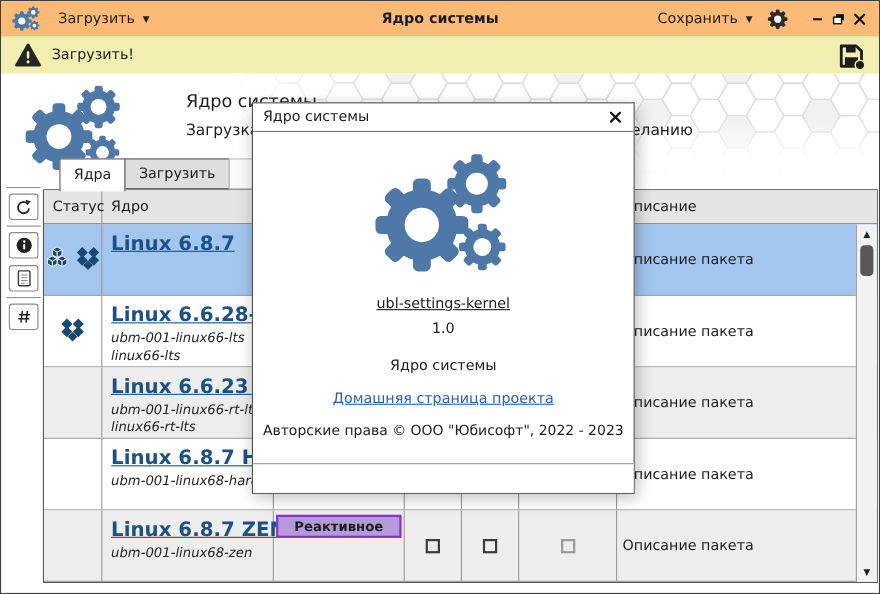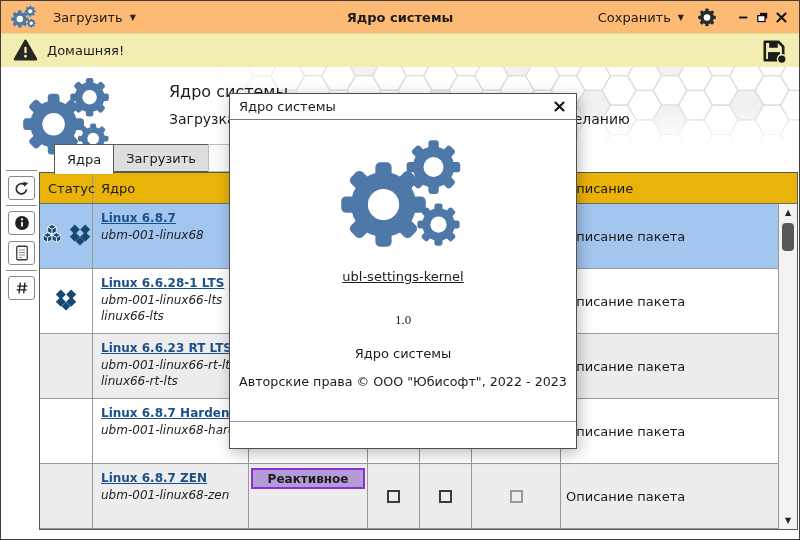--- a/index.html
+++ b/index.html
@@ -37,31 +37,31 @@
   .tab.active{background:#fff;height:30px;border-bottom:none;z-index:4;}
   .tab.ghost{background:#fafafa;border-color:#bbb;width:44px;cursor:default;}
 
   
   .sidebar{position:absolute;left:4px;top:167px;width:33px;display:flex;flex-direction:column;align-items:center;}
   .sb-sep{width:31px;height:1px;background:#909090;margin:2px 0;}
   .sb-btn{width:27px;height:24px;border:1px solid #8a8a8a;border-radius:3px;background:#fdfdfd;display:flex;align-items:center;justify-content:center;margin:3px 0;cursor:pointer;}
 
   
   .table{position:absolute;left:38px;top:171px;width:759px;height:358px;border:1px solid #585858;background:#fff;z-index:1;}
-  .thead{display:grid;grid-template-columns:53px 156px 119px 52px 52px 89px 1fr;height:31px;background:#eab308;border-bottom:1px solid #6e6e6e;font-size:13px;}
+  .thead{display:grid;grid-template-columns:53px 156px 119px 52px 52px 89px 1fr;height:31px;background:#e5e5e5;border-bottom:1px solid #6e6e6e;font-size:13px;}
   .thead>div{display:flex;align-items:center;padding-left:8px;border-right:1px solid #9a9a9a;}
   .thead>div:last-child{border-right:none;padding-left:5px;}
   .trow{display:grid;grid-template-columns:53px 156px 119px 52px 52px 89px 1fr;height:65px;border-bottom:1px solid #9a9a9a;background:#fff;}
   .trow.sel{background:#a3c6ef;}
   .trow.alt{background:#ededed;}
   .tc{border-right:1px solid #9a9a9a;}
   .tc:last-child{border-right:none;}
   .tc-status{display:flex;align-items:center;justify-content:center;gap:2px;}
   .tc-kernel{padding:7px 4px 0 8px;font-size:12px;}
-  .k-link{font-size:12px;font-weight:bold;color:#1b5188;text-decoration:underline;cursor:pointer;display:inline-block;margin-bottom:2px;white-space:nowrap;}
+  .k-link{font-size:18px;font-weight:bold;color:#1b5188;text-decoration:underline;cursor:pointer;display:inline-block;margin-bottom:2px;white-space:nowrap;}
   .k-sub{font-style:italic;line-height:16px;color:#1f1f1f;white-space:nowrap;}
   .tc-mid{display:flex;align-items:center;justify-content:center;}
   .tc-badge{display:flex;justify-content:center;align-items:flex-start;padding-top:4px;}
   .badge{width:114px;height:21px;background:#b49bd8;border:2px solid #8b2fd6;display:flex;align-items:center;justify-content:center;font-size:12px;cursor:pointer;font-weight:bold;}
   .cb{width:13px;height:13px;border:2px solid #3c3c3c;background:transparent;cursor:pointer;}
   .cb.light{border-color:#9a9a9a;}
   .tc-desc{display:flex;align-items:center;padding-left:5px;font-size:13px;}
 
   
   .scrollbar{position:absolute;top:31px;right:0;bottom:0;width:19px;background:#f2f2f2;border-left:1px solid #999;}
@@ -70,21 +70,21 @@
   .sb-dn{bottom:1px;}
   .sb-thumb{position:absolute;left:3px;right:3px;top:19px;height:28px;background:#585858;border-radius:4px;cursor:pointer;}
 
   
   .dialog{position:absolute;left:228px;top:92px;width:348px;height:356px;background:#fff;border:1px solid #4f4f4f;z-index:10;box-shadow:2px 4px 14px rgba(0,0,0,0.28);}
   .dlg-title{height:26px;display:flex;align-items:center;padding:0 9px;border-bottom:1px solid #777;font-size:13px;}
   .dlg-close{margin-left:auto;cursor:pointer;}
   .dlg-body{display:flex;flex-direction:column;align-items:center;text-align:center;font-size:13px;}
   .dlg-gears{margin-top:12px;}
   .dlg-name{margin-top:12px;text-decoration:underline;}
-  .dlg-ver{margin-top:28px;font-family:Liberation Serif, serif;}
+  .dlg-ver{margin-top:8px;}
   .dlg-desc{margin-top:18px;}
   .dlg-link{margin-top:15px;color:#2a5db4;text-decoration:underline;cursor:pointer;}
   .dlg-copy{margin-top:13px;font-size:12.7px;white-space:nowrap;}
   .dlg-footer{position:absolute;left:0;right:0;bottom:0;height:27px;border-top:1px solid #999;background:#fff;}
 </style>
 </head>
 <body>
 
 <div class="window">
 
@@ -169,21 +169,21 @@
   </div>
 
   <div class="warnbar">
     <span class="ic">
         <svg viewBox="0 0 24 24" width="25" height="25" style="display: block;">
           <path d="M12 2.8 L22 20.4 H2 Z" fill="#262626" stroke="#262626" stroke-width="2.5" stroke-linejoin="round"></path>
           <rect x="10.9" y="8.3" width="2.2" height="6.4" rx="1" fill="#f2eeb2"></rect>
           <circle cx="12" cy="17.5" r="1.35" fill="#f2eeb2"></circle>
         </svg>
       </span>
-    <span class="txt">Домашняя!</span>
+    <span class="txt">Загрузить!</span>
     <span class="ic warn-save">
         <svg viewBox="0 0 24 24" width="26" height="26" style="display: block;">
           <path d="M3.5 3.5 h12.5 l4.5 4.5 v12.5 h-17 z" fill="none" stroke="#1d1d1d" stroke-width="2.4" stroke-linejoin="round"></path>
           <rect x="7.5" y="3.5" width="8" height="5.5" fill="#1d1d1d"></rect>
           <rect x="6.5" y="13" width="11" height="7.5" fill="#1d1d1d"></rect>
           <circle cx="19.2" cy="19.4" r="4" fill="#1d1d1d" stroke="#f2eeb2" stroke-width="1.3"></circle>
         </svg>
       </span>
   </div>
 
@@ -406,21 +406,20 @@
               <polygon points="7.2,1.4000000000000004 11.8,6 7.2,10.6 2.6000000000000005,6"></polygon>
               <polygon points="16.8,1.4000000000000004 21.4,6 16.8,10.6 12.200000000000001,6"></polygon>
               <polygon points="7.2,8 11.8,12.6 7.2,17.2 2.6000000000000005,12.6"></polygon>
               <polygon points="16.8,8 21.4,12.6 16.8,17.2 12.200000000000001,12.6"></polygon>
               <polygon points="12,12.8 16,16.8 12,20.8 8,16.8"></polygon>
             </svg>
           </span>
       </div>
       <div class="tc tc-kernel">
         <span class="k-link">Linux 6.8.7</span>
-        <div class="k-sub">ubm-001-linux68</div>
       </div>
       <div class="tc tc-mid"></div>
       <div class="tc tc-mid"></div>
       <div class="tc tc-mid"></div>
       <div class="tc tc-mid"></div>
       <div class="tc tc-desc">Описание пакета</div>
     </div>
 
     <div class="trow">
       <div class="tc tc-status">
@@ -541,18 +540,19 @@
                 <rect x="-3.3" y="-16.9" width="6.5" height="33.8" rx="1.9" transform="rotate(135)"></rect>
                 <circle r="13"></circle>
               </g>
               <circle r="6.5" fill="#fff"></circle>
             </g>
           </svg>
         </span>
       <div class="dlg-name">ubl-settings-kernel</div>
       <div class="dlg-ver">1.0</div>
       <div class="dlg-desc">Ядро системы</div>
+      <div class="dlg-link">Домашняя страница проекта</div>
       <div class="dlg-copy">Авторские права © ООО "Юбисофт", 2022 - 2023</div>
     </div>
     <div class="dlg-footer"></div>
   </div>
 
 </div>
 
 </body></html>

